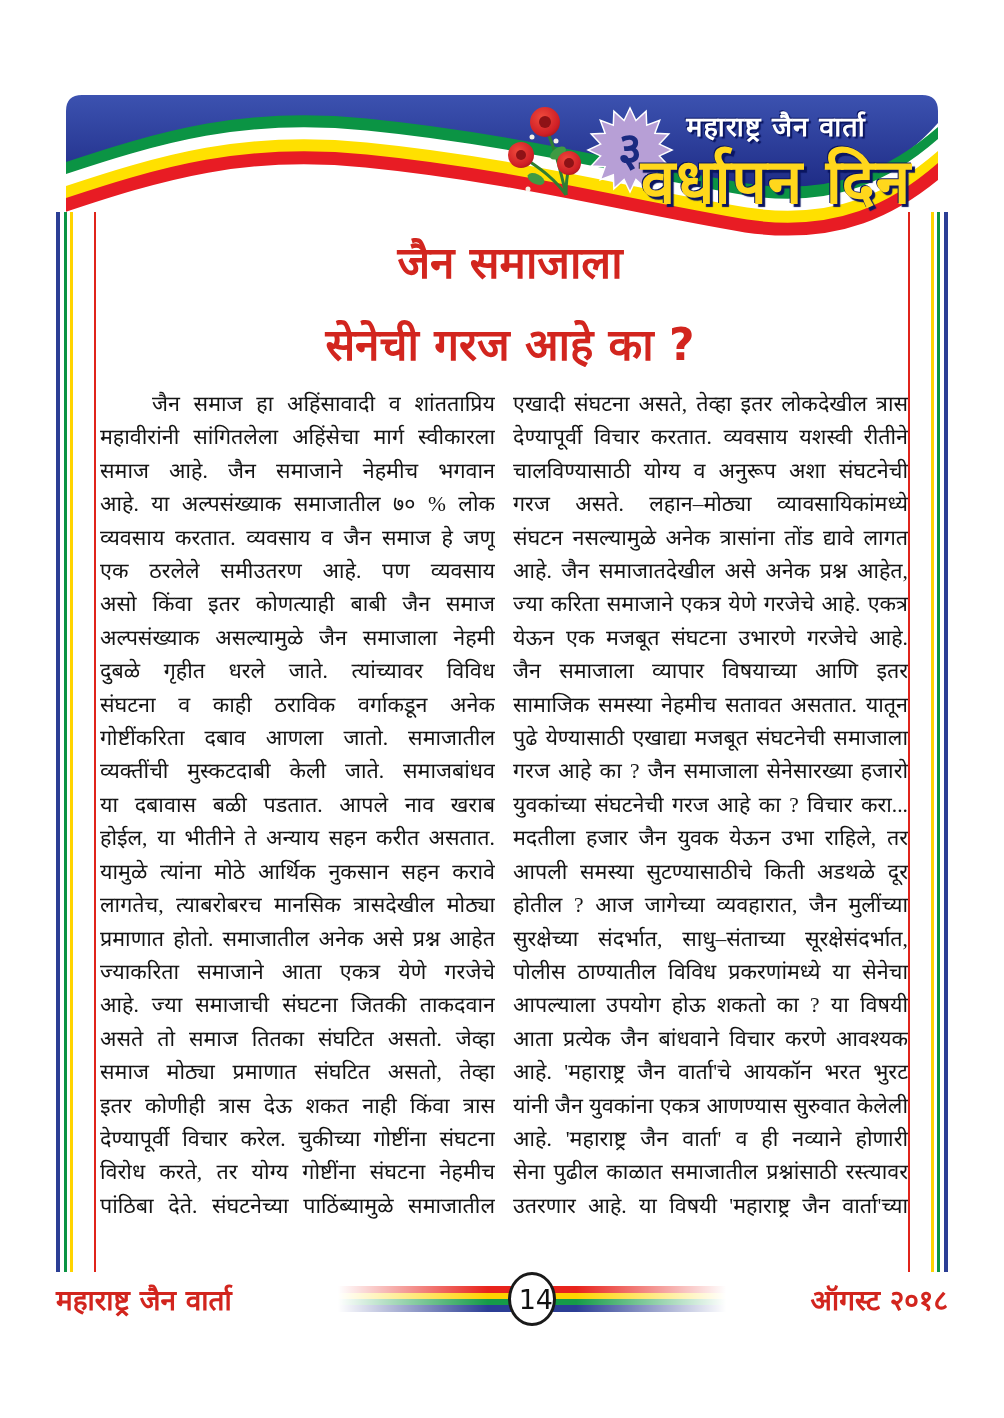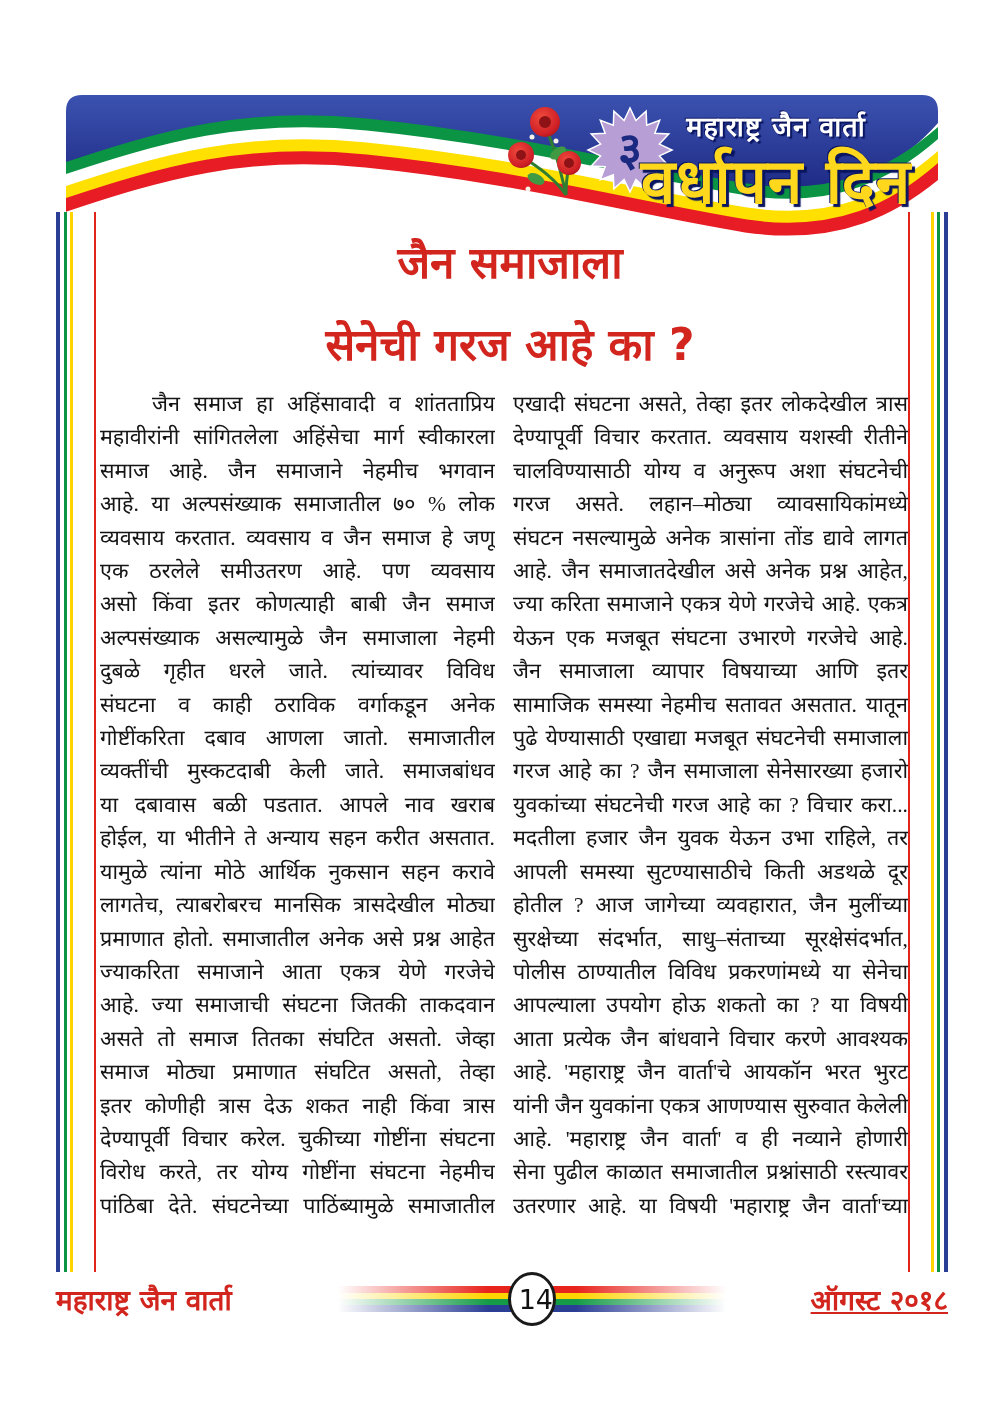--- a/index.html
+++ b/index.html
@@ -58,21 +58,21 @@
   .line.indent { text-indent:52px; }
 
   
   .footer {
     position:absolute; left:56px; right:56px; top:1274px; height:50px;
     display:flex; align-items:center;
   }
   .footer-left  { width:270px; color:#d2251e; font-weight:bold; font-size:28px;
                   font-family:"DejaVu Sans", sans-serif; }
   .footer-right { width:210px; color:#d2251e; font-weight:bold; font-size:28px;
-                  text-align:right; font-family:"DejaVu Sans", sans-serif;text-decoration:underline; }
+                  text-align:right; font-family:"DejaVu Sans", sans-serif; }
   .footer-band { position:relative; flex:1; height:26px; margin:0 12px; }
   .band-stripes {
     position:absolute; inset:0;
     background:linear-gradient(to bottom,
       #e8231c 0 26%, #ffd400 26% 50%, #159b48 50% 74%, #2b3e95 74% 100%);
   }
   .band-stripes::before, .band-stripes::after {
     content:""; position:absolute; top:0; bottom:0; width:150px;
   }
   .band-stripes::before { left:0;  background:linear-gradient(to right,#ffffff,rgba(255,255,255,0)); }

